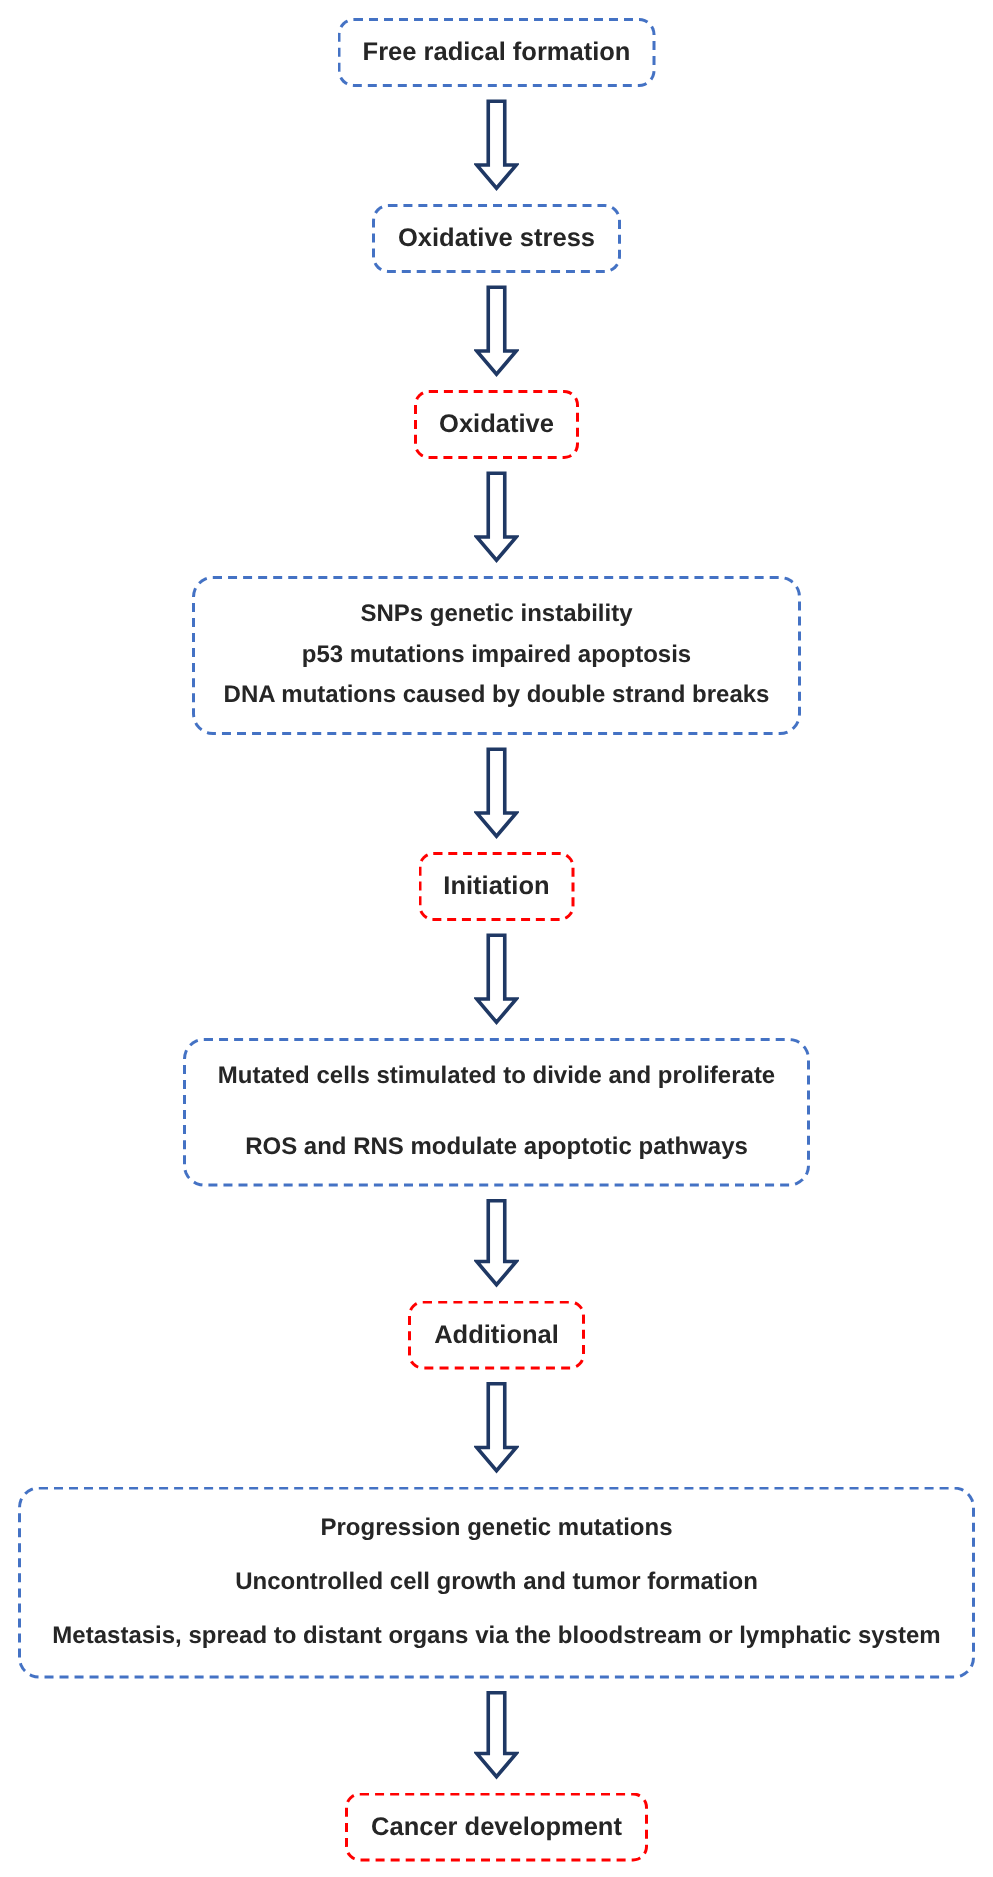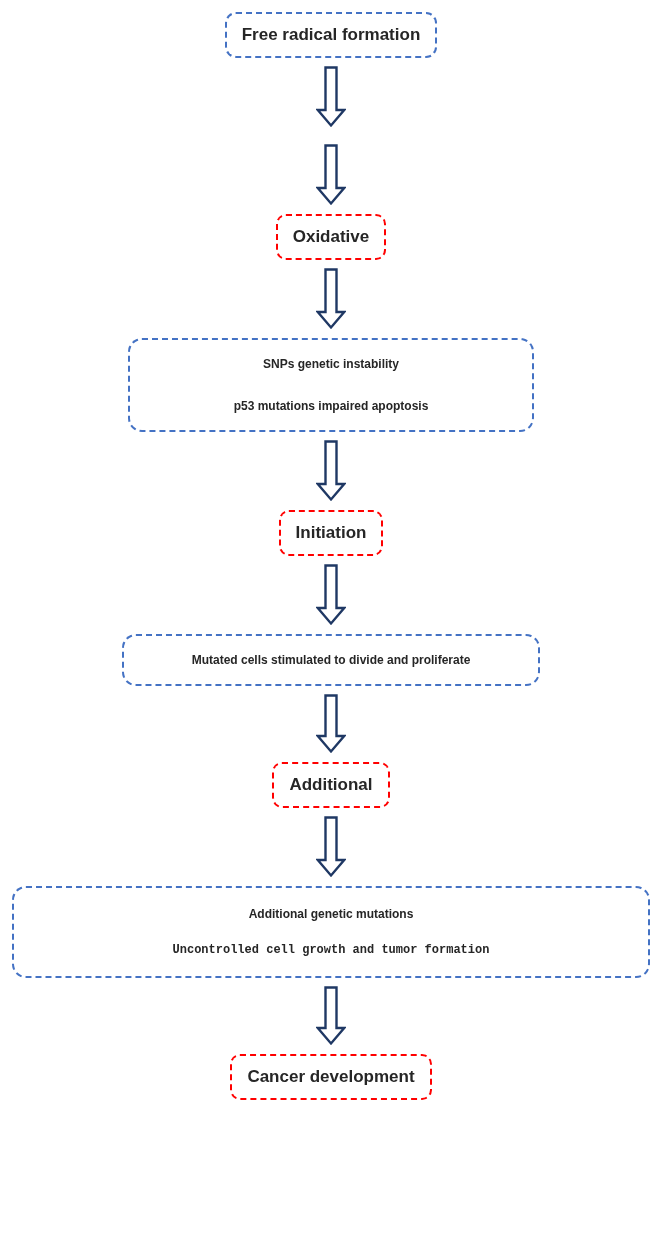--- a/index.html
+++ b/index.html
@@ -40,34 +40,34 @@
   }
   .box.small{
     padding:10px 15px;
     min-height:44px;
   }
   .box.red{
     border-color:var(--red);
     border-radius:10px;
   }
   .box.big{
-    font-size:12px;
+    font-size:16px;
     border-radius:14px;
     padding:13px 8px;
   }
   .box.big .line{
     padding:0 4px;
   }
   .box.big .line + .line{
-    margin-top:20px;
+    margin-top:5px;
   }
   .box.w404{width:406px;}
   .box.w418{width:418px;gap:20px;}
   .box.w638{width:638px; padding:15px 4px;}
-  .box.w638 .line + .line{margin-top:14px;font-family:Liberation Mono, monospace;}
+  .box.w638 .line + .line{margin-top:14px;}
   .arrow{
     margin:8px 0;
     display:block;
   }
   .arrow polygon{
     fill:#ffffff;
     stroke:var(--navy);
     stroke-width:2.4;
     stroke-linejoin:miter;
   }
@@ -78,69 +78,75 @@
 <div class="flow">
 
   <div class="box small">
     <div class="line">Free radical formation</div>
   </div>
 
   <svg class="arrow" width="30" height="62" viewBox="0 0 30 62">
     <polygon points="9.5,1.5 20.5,1.5 20.5,44 28.2,44 15,59.5 1.8,44 9.5,44"></polygon>
   </svg>
 
+  <div class="box small">
+    <div class="line">Oxidative stress</div>
+  </div>
 
   <svg class="arrow" width="30" height="62" viewBox="0 0 30 62">
     <polygon points="9.5,1.5 20.5,1.5 20.5,44 28.2,44 15,59.5 1.8,44 9.5,44"></polygon>
   </svg>
 
   <div class="box small red">
     <div class="line">Oxidative</div>
   </div>
 
   <svg class="arrow" width="30" height="62" viewBox="0 0 30 62">
     <polygon points="9.5,1.5 20.5,1.5 20.5,44 28.2,44 15,59.5 1.8,44 9.5,44"></polygon>
   </svg>
 
   <div class="box big w404">
     <div class="line">SNPs genetic instability</div>
     <div class="line">p53 mutations impaired apoptosis</div>
+    <div class="line">DNA mutations caused by double strand breaks</div>
   </div>
 
   <svg class="arrow" width="30" height="62" viewBox="0 0 30 62">
     <polygon points="9.5,1.5 20.5,1.5 20.5,44 28.2,44 15,59.5 1.8,44 9.5,44"></polygon>
   </svg>
 
   <div class="box small red">
     <div class="line">Initiation</div>
   </div>
 
   <svg class="arrow" width="30" height="62" viewBox="0 0 30 62">
     <polygon points="9.5,1.5 20.5,1.5 20.5,44 28.2,44 15,59.5 1.8,44 9.5,44"></polygon>
   </svg>
 
   <div class="box big w418">
     <div class="line">Mutated cells stimulated to divide and proliferate</div>
+    <div class="line">ROS and RNS modulate apoptotic pathways</div>
   </div>
 
   <svg class="arrow" width="30" height="60" viewBox="0 0 30 60">
     <polygon points="9.5,1.5 20.5,1.5 20.5,42 28.2,42 15,57.5 1.8,42 9.5,42"></polygon>
   </svg>
 
   <div class="box small red">
     <div class="line">Additional</div>
   </div>
 
   <svg class="arrow" width="30" height="62" viewBox="0 0 30 62">
     <polygon points="9.5,1.5 20.5,1.5 20.5,44 28.2,44 15,59.5 1.8,44 9.5,44"></polygon>
   </svg>
 
   <div class="box big w638">
-    <div class="line">Additional genetic mutations</div>
+    <div class="line">Progression genetic mutations</div>
     <div class="line">Uncontrolled cell growth and tumor formation</div>
+    <div class="line">Metastasis, spread to distant organs via the bloodstream or lymphatic system</div>
   </div>
 
   <svg class="arrow" width="30" height="60" viewBox="0 0 30 60">
     <polygon points="9.5,1.5 20.5,1.5 20.5,42 28.2,42 15,57.5 1.8,42 9.5,42"></polygon>
   </svg>
 
   <div class="box small red">
     <div class="line">Cancer development</div>
   </div>
 

